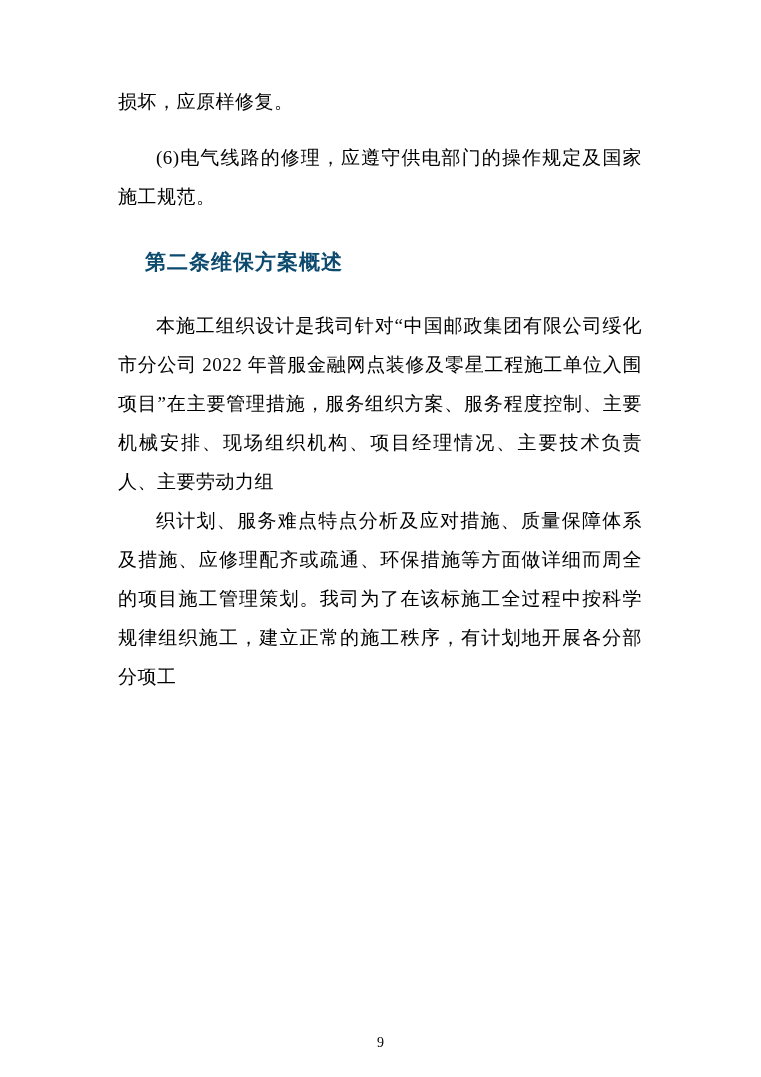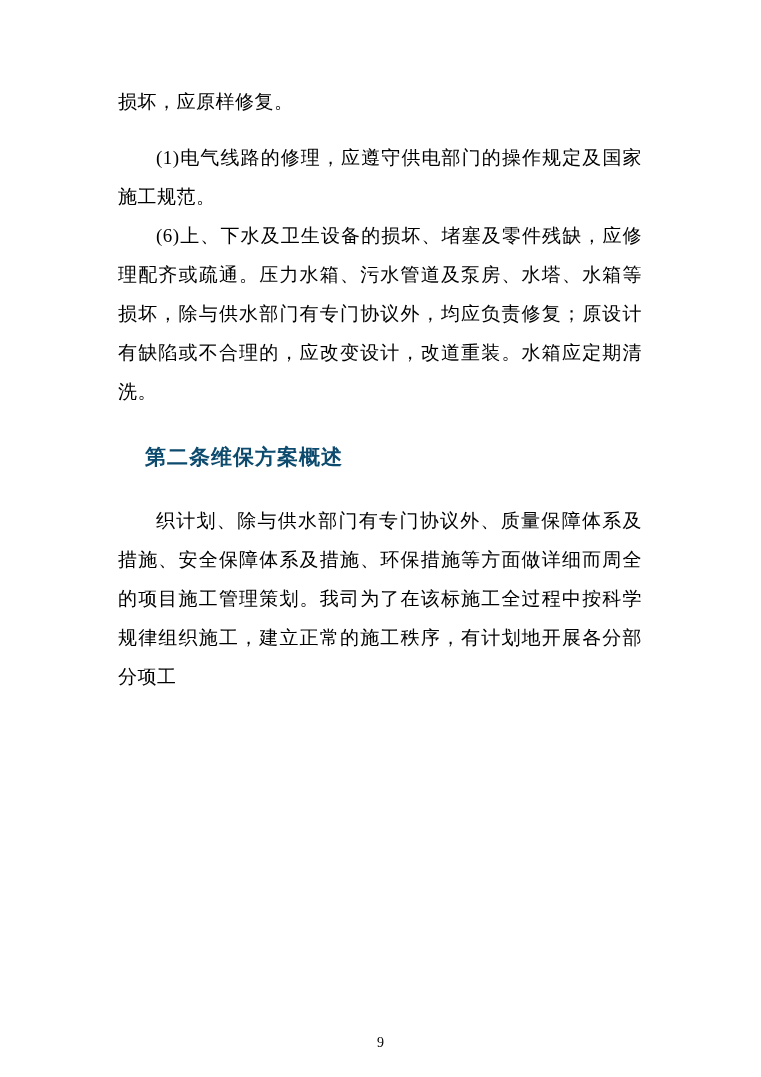--- a/index.html
+++ b/index.html
@@ -57,26 +57,26 @@
   }
 </style>
 </head>
 <body>
 
 <div class="page">
   <div class="body-text">
 
     <p class="para-continuation">损坏，应原样修复。</p>
 
-    <p class="indent">(1)电气线路的修理，应遵守供电部门的操作规定及国家施工规范。</p>
+    <p class="indent">(6)电气线路的修理，应遵守供电部门的操作规定及国家施工规范。</p>
 
-    <p class="indent">(6)上、下水及卫生设备的损坏、堵塞及零件残缺，应修理配齐或疏通。压力水箱、污水管道及泵房、水塔、水箱等损坏，除与供水部门有专门协议外，均应负责修复；原设计有缺陷或不合理的，应改变设计，改道重装。水箱应定期清洗。</p>
 
 
     <h2 class="section-heading">第二条维保方案概述</h2>
 
+    <p class="indent">本施工组织设计是我司针对“中国邮政集团有限公司绥化市分公司 2022 年普服金融网点装修及零星工程施工单位入围项目”在主要管理措施，服务组织方案、服务程度控制、主要机械安排、现场组织机构、项目经理情况、主要技术负责人、主要劳动力组</p>
 
-    <p class="indent">织计划、除与供水部门有专门协议外、质量保障体系及措施、安全保障体系及措施、环保措施等方面做详细而周全的项目施工管理策划。我司为了在该标施工全过程中按科学规律组织施工，建立正常的施工秩序，有计划地开展各分部分项工</p>
+    <p class="indent">织计划、服务难点特点分析及应对措施、质量保障体系及措施、应修理配齐或疏通、环保措施等方面做详细而周全的项目施工管理策划。我司为了在该标施工全过程中按科学规律组织施工，建立正常的施工秩序，有计划地开展各分部分项工</p>
 
   </div>
 
   <div class="page-number">9</div>
 </div>
 
 </body></html>

